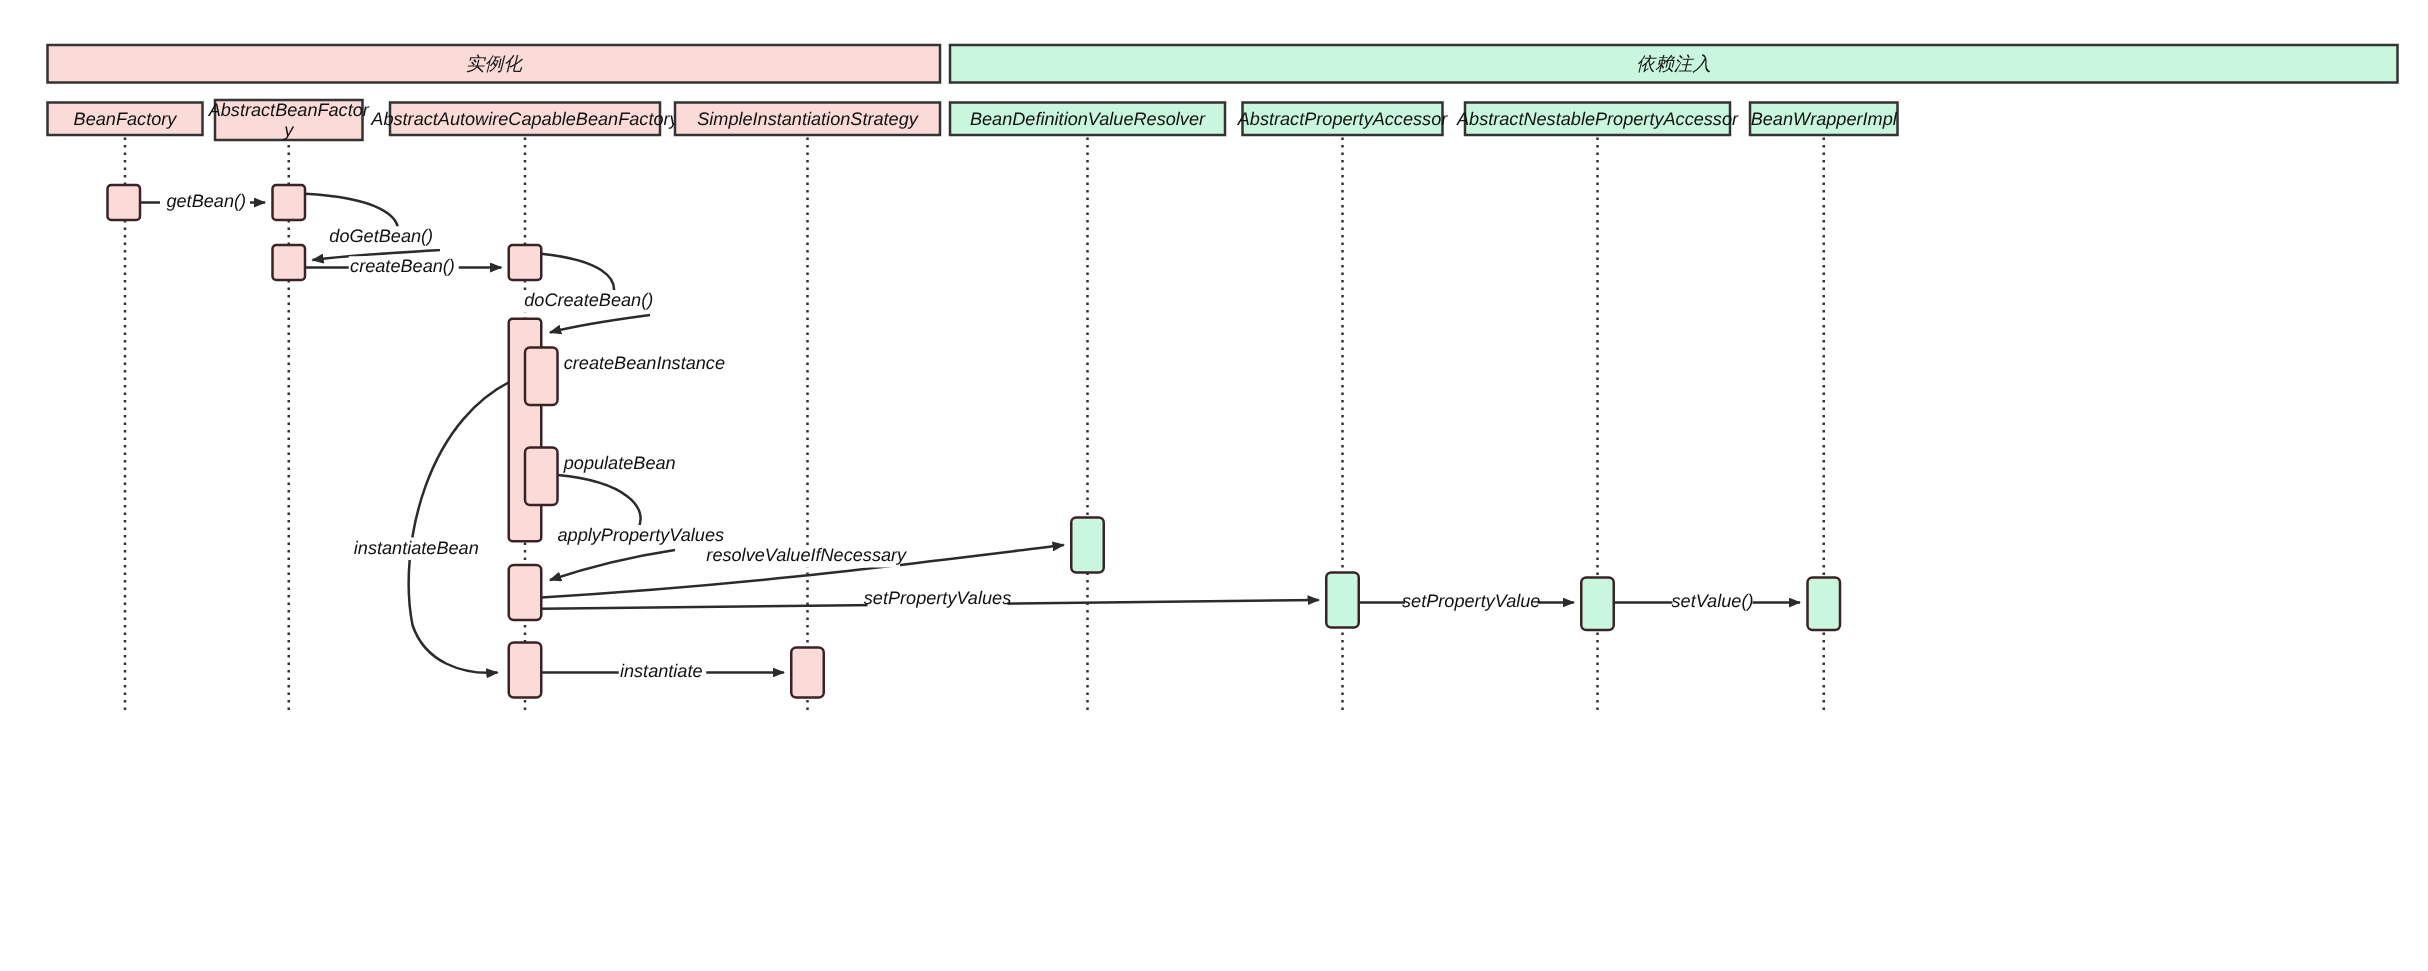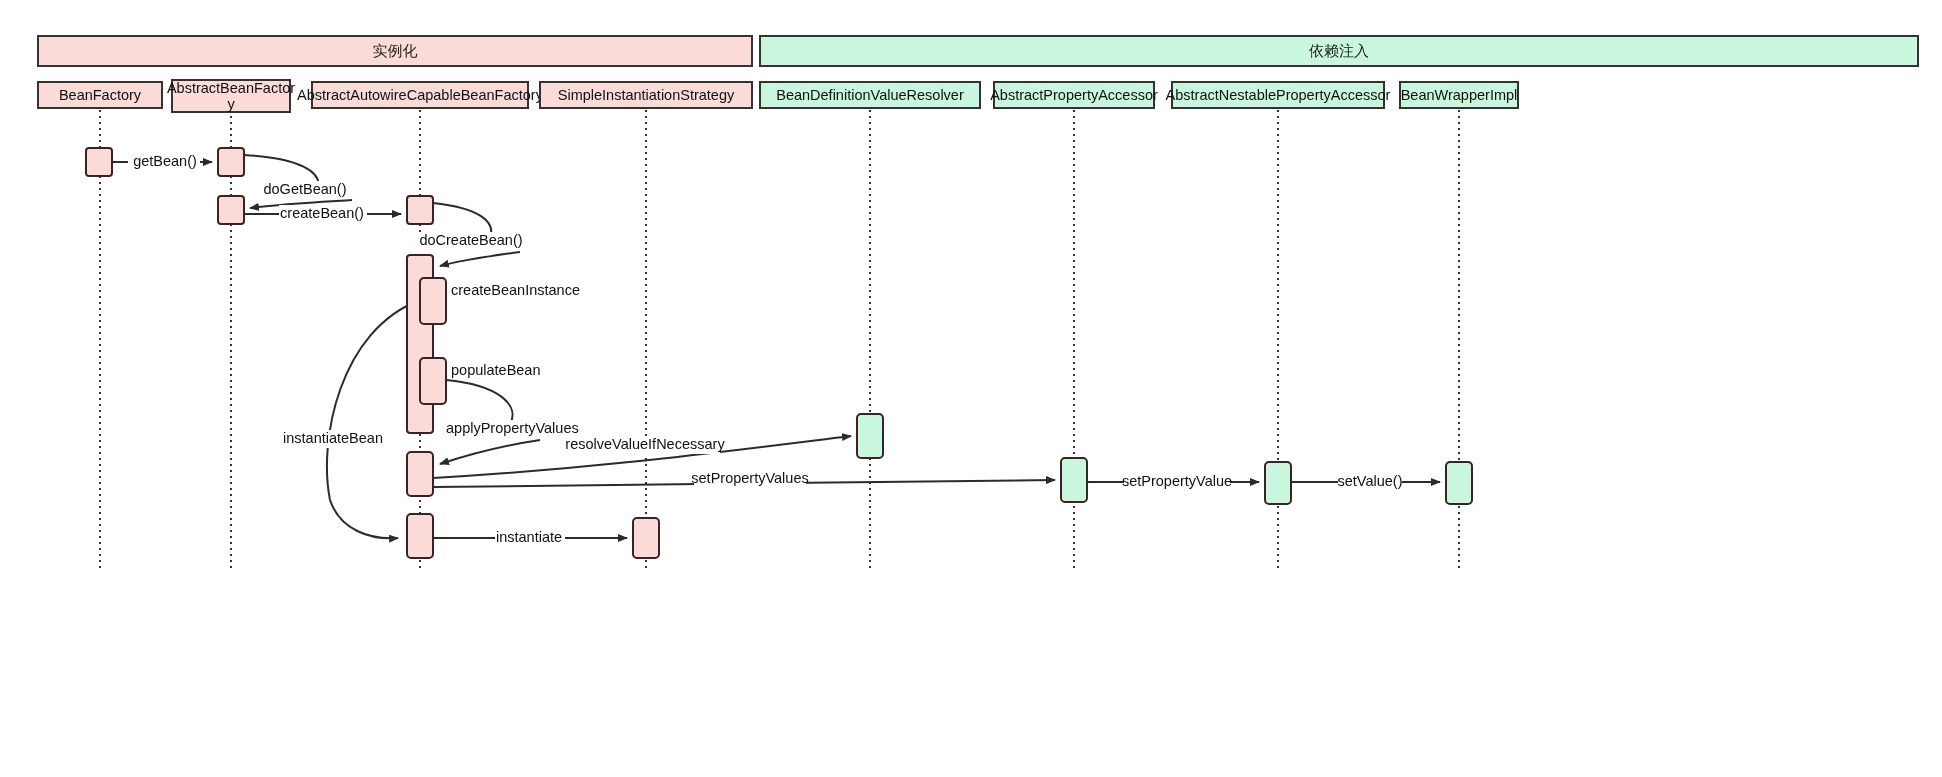--- a/index.html
+++ b/index.html
@@ -11,20 +11,21 @@
     width: 1942px;
     height: 777px;
     font-family: "Liberation Sans", sans-serif;
     overflow: hidden;
   }
   #diagram-root {
     position: relative;
     width: 1942px;
     height: 569px;
     background: #ffffff;
+    font-style: italic;
   }
   svg#seq-svg {
     display: block;
     width: 1942px;
     height: 777px;
   }
   .group-box {
     stroke: #333333;
     stroke-width: 2;
   }

